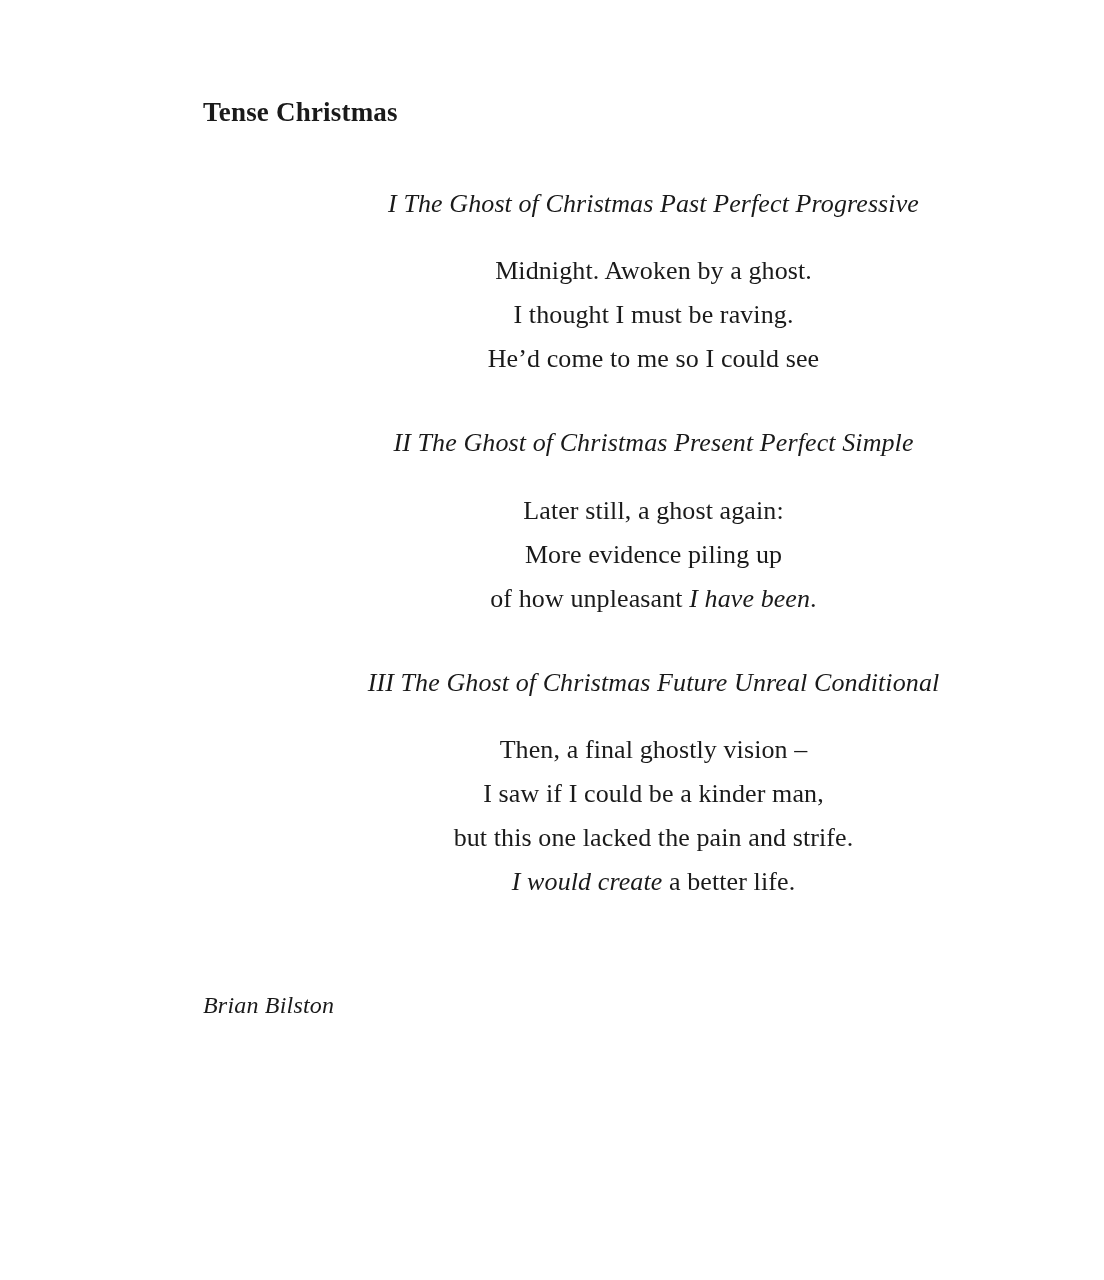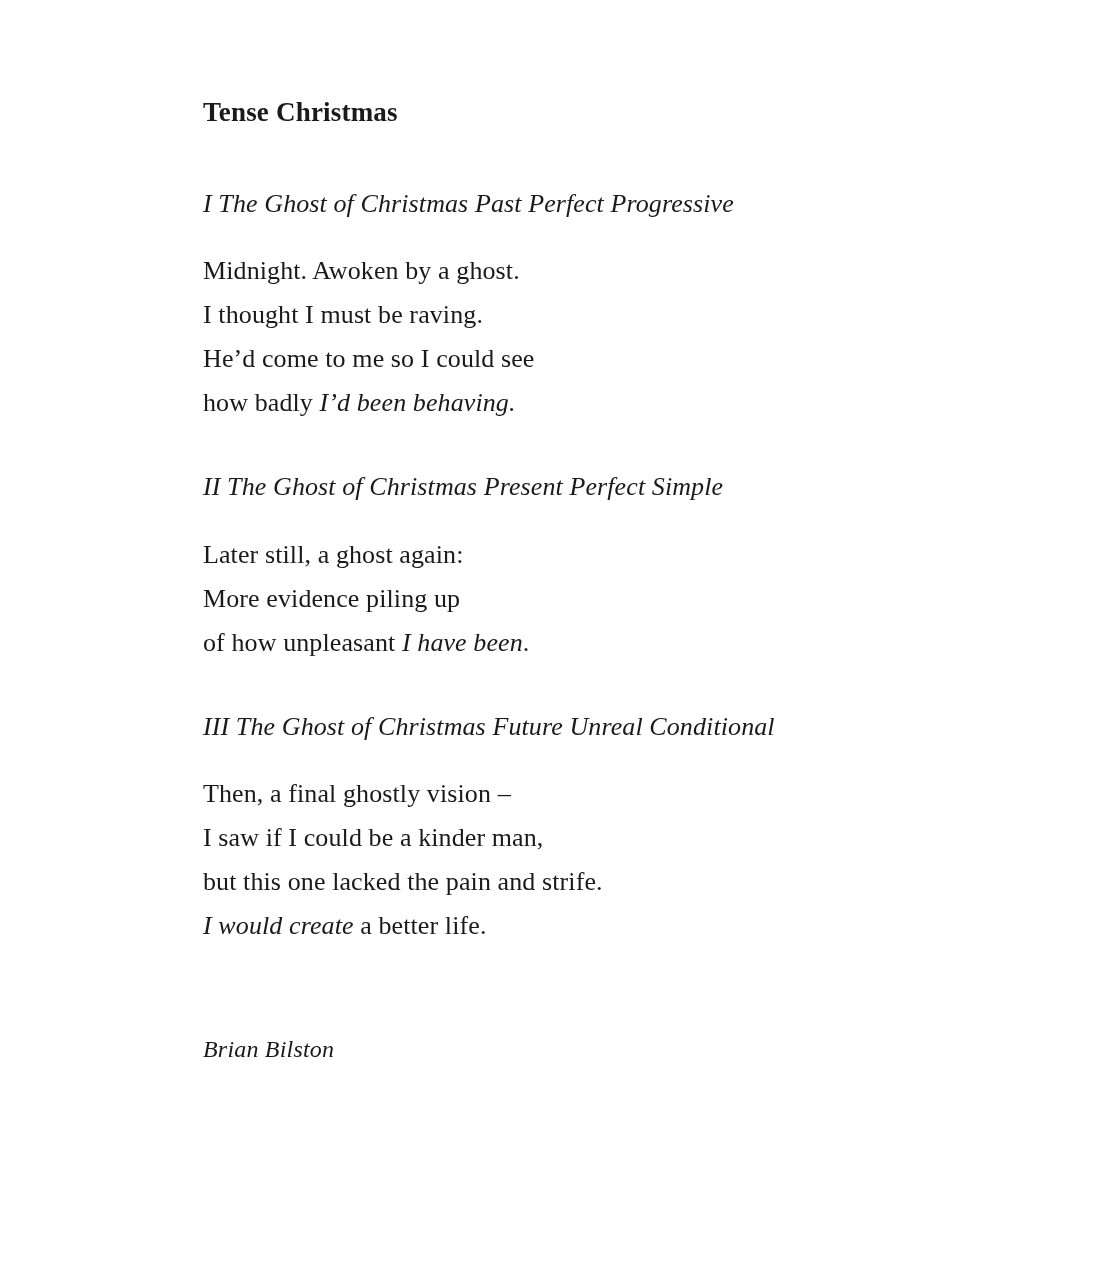--- a/index.html
+++ b/index.html
@@ -23,20 +23,21 @@
   }
   .poem-title {
     font-size: 27px;
     font-weight: bold;
     letter-spacing: 0.2px;
     margin: 0 0 58px 0;
     line-height: 1.2;
   }
   .section {
     margin: 0 0 44px 0;
+    text-align: center;
   }
   .section-heading {
     font-size: 26px;
     font-style: italic;
     line-height: 1.35;
     margin: 0 0 28px 0;
     letter-spacing: 0.1px;
   }
   .stanza {
     margin: 0;
@@ -67,21 +68,20 @@
 <div class="page">
 
   <h1 class="poem-title">Tense Christmas</h1>
 
   <div class="section">
     <div class="section-heading">I The Ghost of Christmas Past Perfect Progressive</div>
     <div class="stanza">
       <div class="line">Midnight. Awoken by a ghost.</div>
       <div class="line">I thought I must be raving.</div>
       <div class="line">He’d come to me so I could see</div>
-      <div class="line"><span>how badly </span><i>I’d been behaving.</i><span></span></div>
     </div>
   </div>
 
   <div class="section">
     <div class="section-heading">II The Ghost of Christmas Present Perfect Simple</div>
     <div class="stanza">
       <div class="line">Later still, a ghost again:</div>
       <div class="line">More evidence piling up</div>
       <div class="line"><span>of how unpleasant </span><i>I have been</i><span>.</span></div>
     </div>

